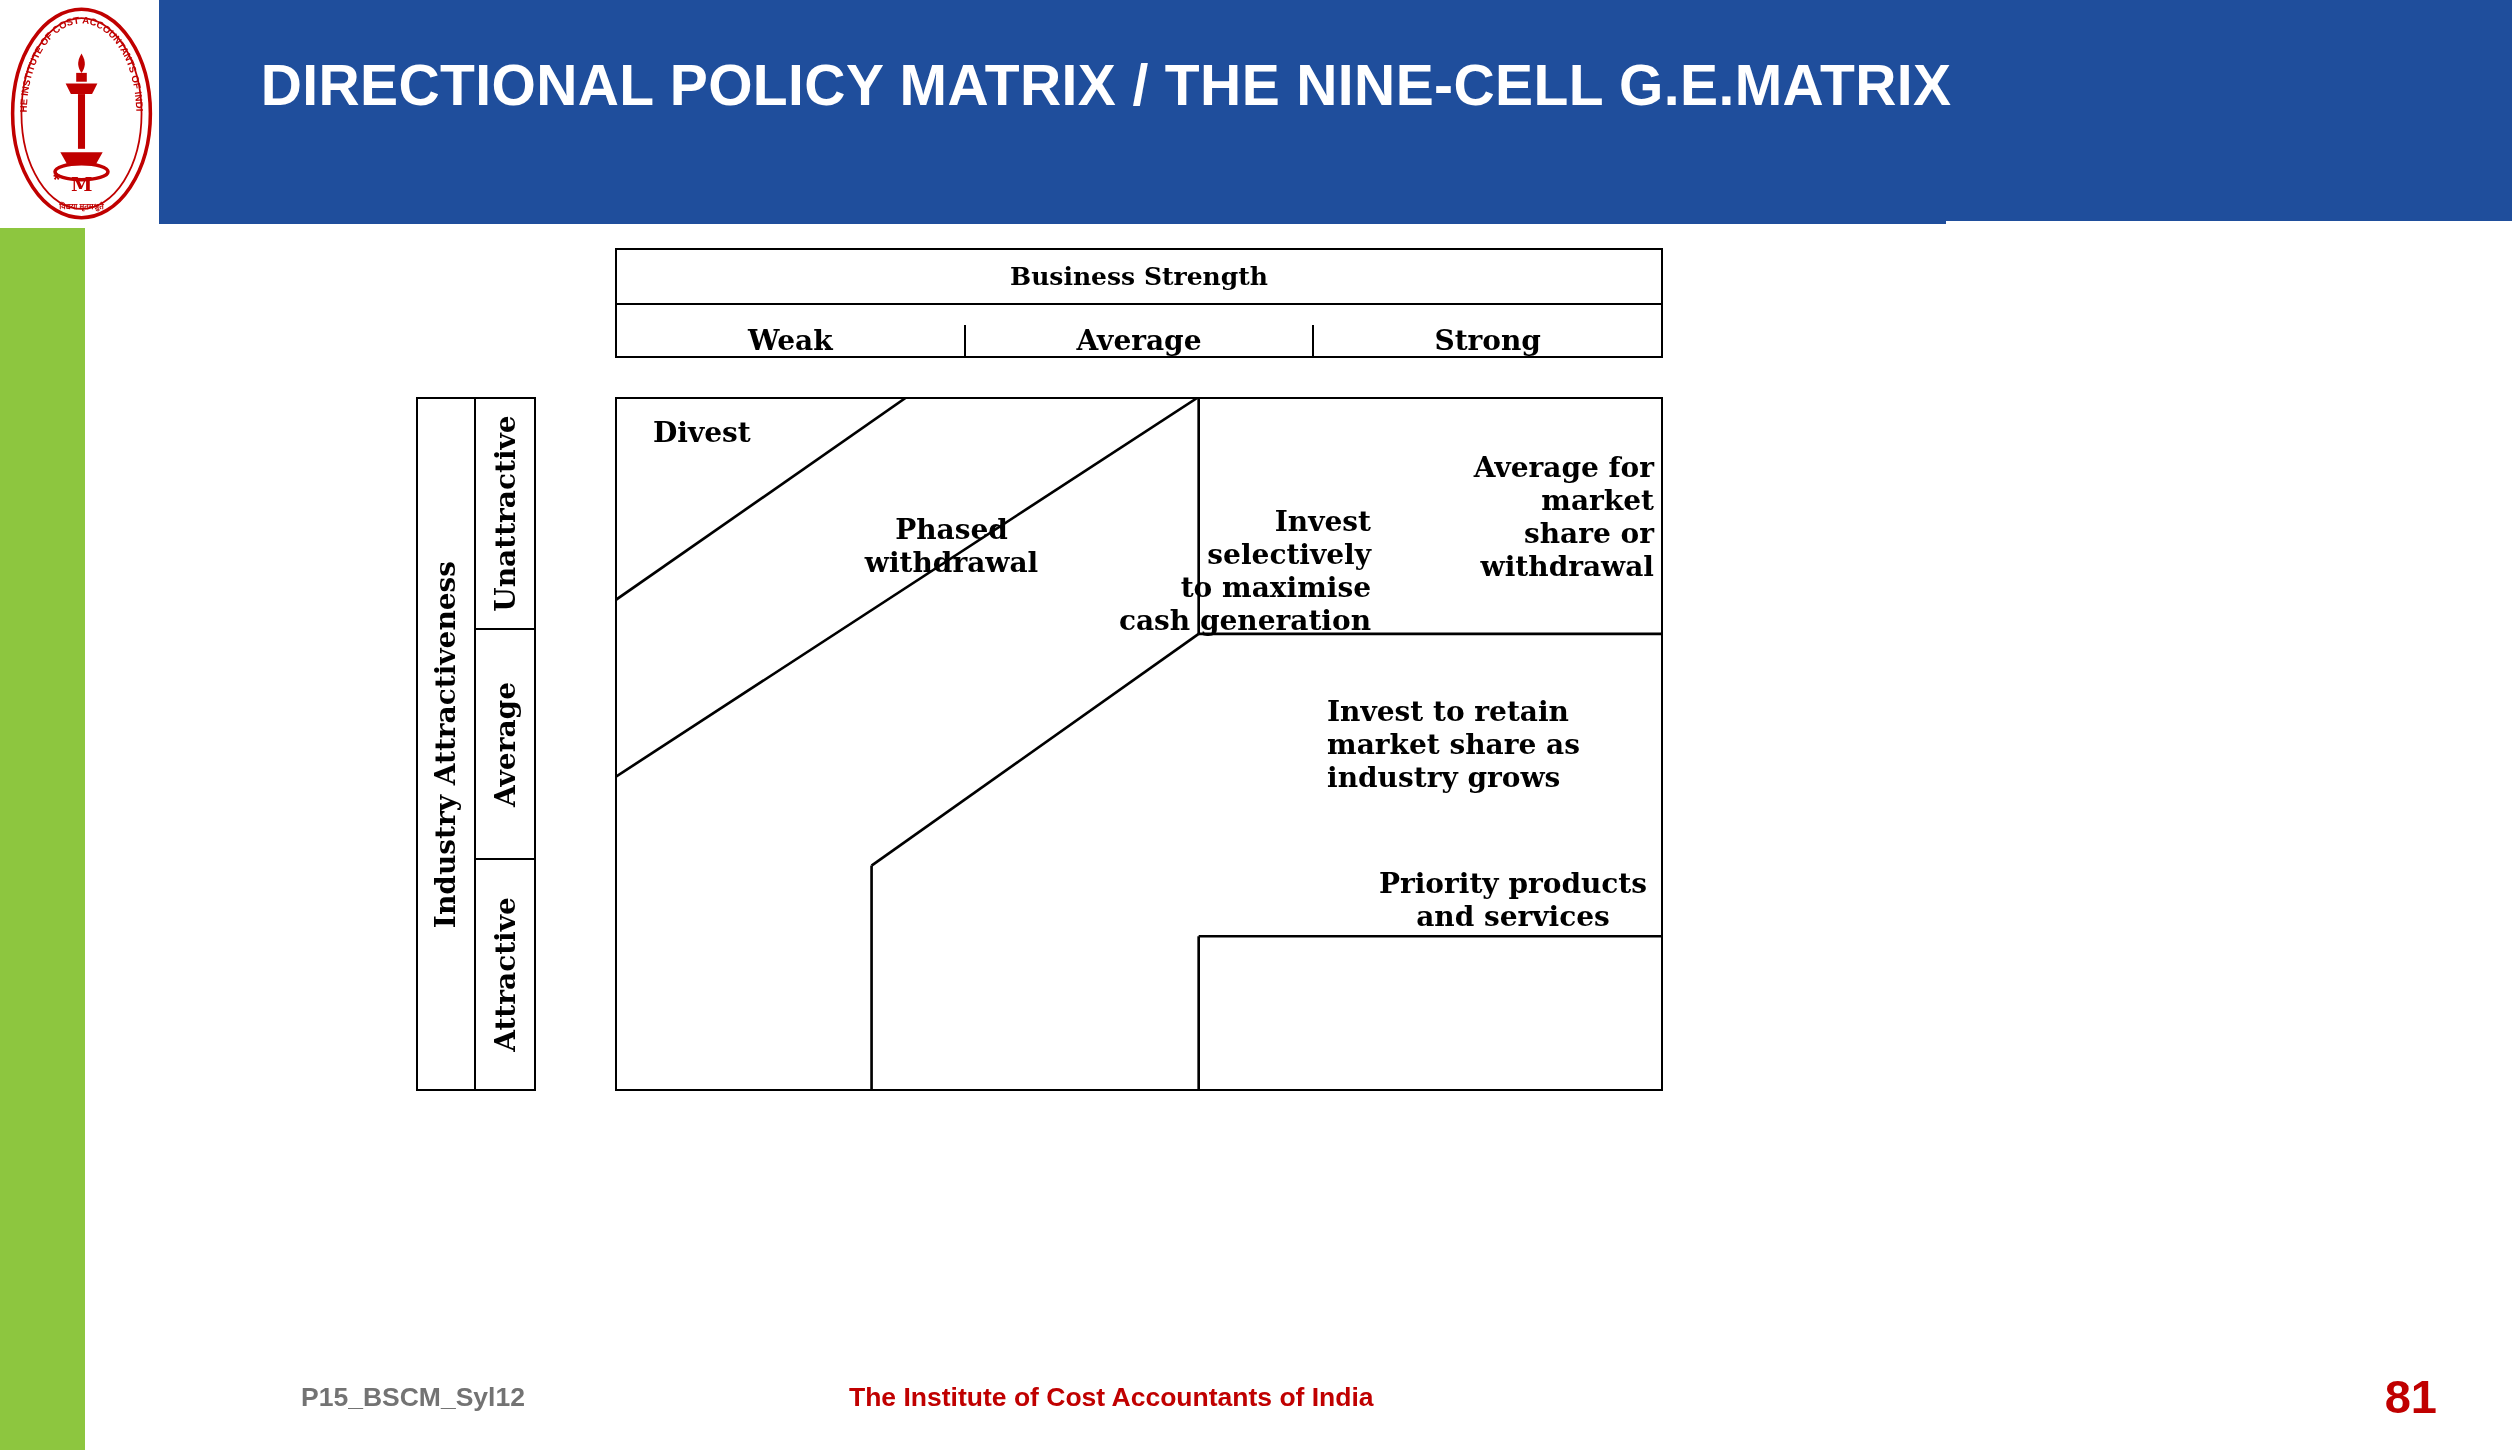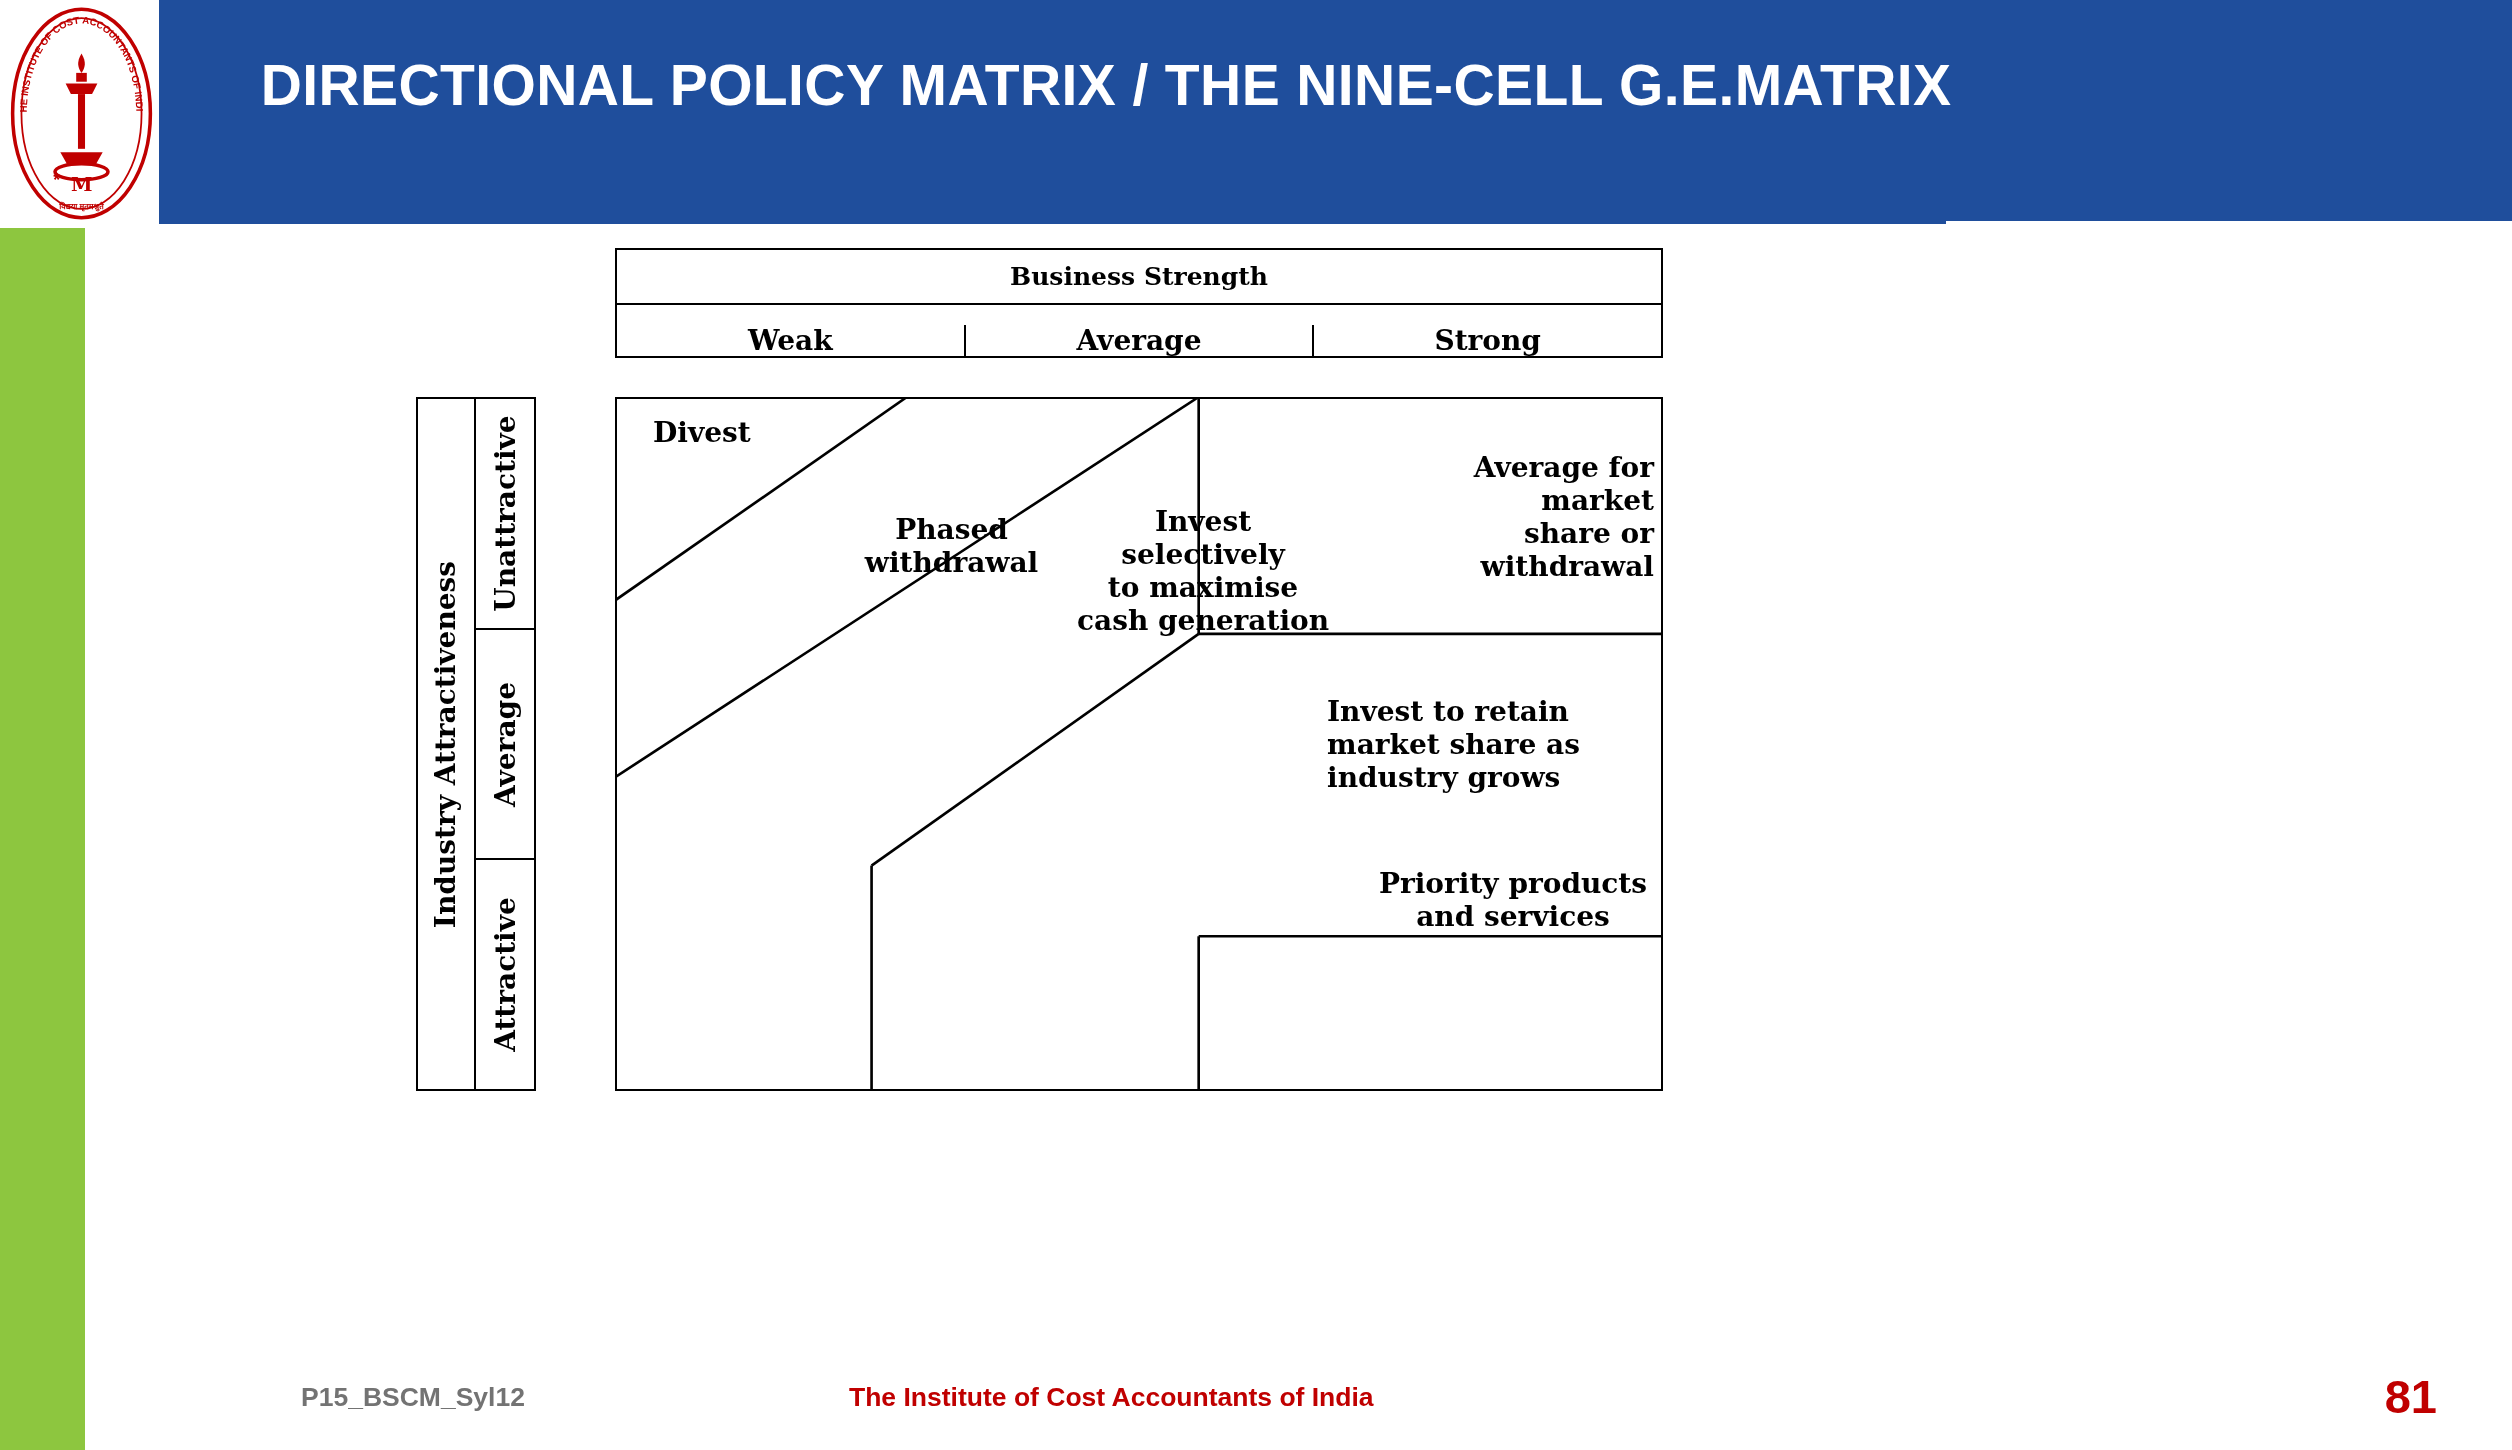--- a/index.html
+++ b/index.html
@@ -132,21 +132,21 @@
 
   .cell-text {
     position: absolute;
     font-size: 28px;
     line-height: 1.18;
     font-weight: bold;
     white-space: pre-line;
   }
   .t-divest     { left: 237px; top: 168px; text-align: left; }
   .t-phased     { left: 394px; top: 265px; text-align: center; width: 283px; }
-  .t-invest-sel { left: 619px; top: 257px; text-align: center; width: 336px; }
+  .t-invest-sel { left: 619px; top: 257px; text-align: right; width: 336px; }
   .t-invest-mkt { left: 964px; top: 203px; text-align: right; width: 274px; }
   .t-invest-ret { left: 911px; top: 447px; text-align: left; width: 354px; }
   .t-priority   { left: 938px; top: 619px; text-align: center; width: 318px; }
 
   
   .footer-left {
     position: absolute; left: 301px; top: 1382px;
     font-size: 26.5px; font-weight: bold; color: #737373;
   }
   .footer-center {

